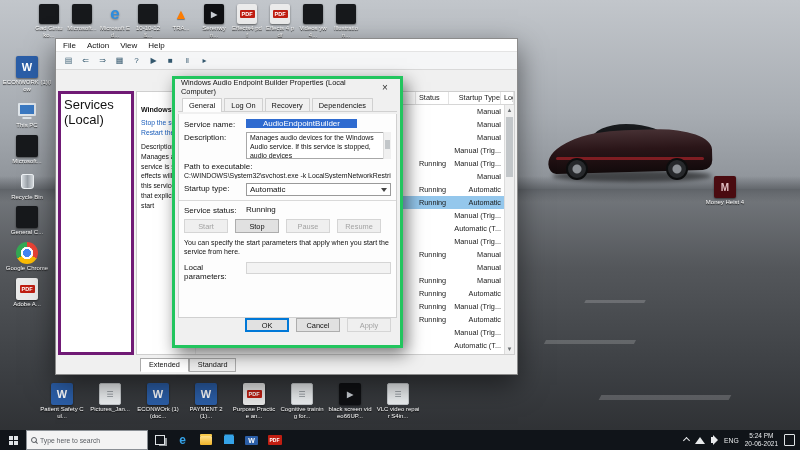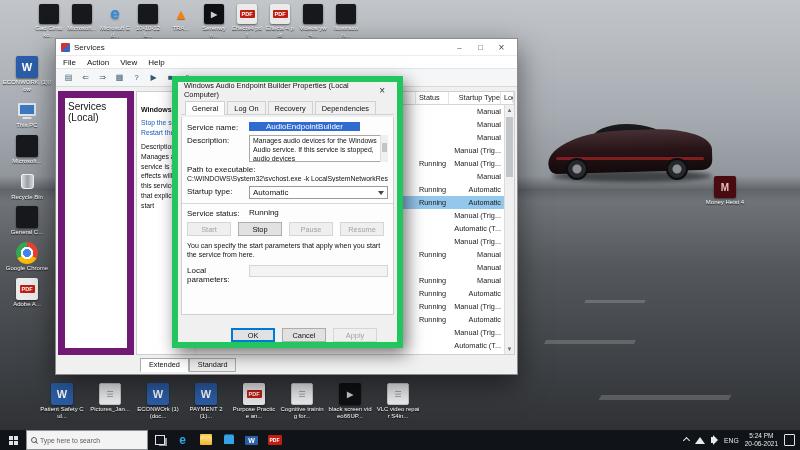--- a/index.html
+++ b/index.html
@@ -79,21 +79,21 @@
   .win-controls { margin-left:auto; display:flex; }
   .wc { width:21px; height:15px; display:flex; align-items:center; justify-content:center; color:#444; font-size:8px; }
   .wc.min::before { content:"\2013"; } .wc.max::before { content:"\25A1"; } .wc.close::before { content:"\00D7"; font-size:10px; }
   .menubar { height:13px; background:#fff; display:flex; gap:11px; align-items:center; padding:0 7px;
              border-bottom:1px solid #e4e4e4; font-size:8px; }
   .toolbar { height:18px; background:#f5f6f7; display:flex; align-items:center; gap:2px; padding:0 5px;
              border-bottom:1px solid #d9d9d9; }
   .tool { width:15px; height:14px; display:flex; align-items:center; justify-content:center; color:#34586e;
           font-size:8px; border:1px solid transparent; border-radius:1px; }
   .svc-body { position:absolute; top:50px; left:0; right:0; bottom:17px; display:flex; padding:2px; gap:2px; }
-  .left-pane { width:76px; background:#fff; border:7px solid #701a75; padding:3px 3px; font-size:10px; }
+  .left-pane { width:76px; background:#fff; border:3px solid #701a75; padding:3px 3px; font-size:13px; }
   .main-pane { flex:1; background:#fff; border:1px solid #cfcfcf; display:flex; position:relative; overflow:hidden; }
   .ext-panel { width:58px; padding:13px 3px 3px 4px; font-size:6.8px; line-height:1.45; overflow:hidden; white-space:nowrap; }
   .ext-title { font-weight:bold; font-size:7px; margin-bottom:3px; }
   .ext-link { color:#1a5dbb; }
   .ext-desc-label { margin-top:4px; }
   .svc-list { flex:1; position:relative; overflow:hidden; border-left:1px solid #eee; }
   .list-header { display:flex; height:13px; border-bottom:1px solid #d6d6d6; font-size:7.3px; color:#222; }
   .hcell { border-right:1px solid #e3e3e3; padding:1px 0 0 3px; overflow:hidden; white-space:nowrap; }
   .c-name { width:150px; } .c-desc { width:70px; } .c-status { width:33px; } .c-startup { width:52px;text-align:right; } .c-logon { flex:1; }
   .rows-wrap { position:absolute; top:13px; left:0; right:10px; bottom:0; }
@@ -104,21 +104,21 @@
   .vthumb { position:absolute; top:12px; left:1px; width:7px; height:60px; background:#c2c6c9; }
   .varrow { position:absolute; left:0; width:9px; height:10px; display:flex; align-items:center; justify-content:center;
             color:#6b6f72; font-size:6px; }
   .varrow.up { top:0; } .varrow.down { bottom:0; }
   .view-tabs { position:absolute; left:84px; bottom:2px; display:flex; height:14px; z-index:1; }
   .vtab { border:1px solid #ababab; padding:1px 8px 0; font-size:7.3px; background:#ededed; }
   .vtab.active { background:#fff; border-bottom-color:#fff; }
 
   
   #props-dlg { position:absolute; left:172px; top:76px; width:231px; height:272px; background:#f0f0f0;
-               border:6px solid #22c55e; box-shadow:4px 6px 16px rgba(0,0,0,.55); z-index:20; font-size:8px; color:#111; }
+               border:3px solid #22c55e; box-shadow:4px 6px 16px rgba(0,0,0,.55); z-index:20; font-size:8px; color:#111; }
   .dlg-title { height:16px; display:flex; align-items:center; padding:0 6px; font-size:7.4px; color:#111; }
   .dlg-close { margin-left:auto; width:19px; height:14px; display:flex; align-items:center; justify-content:center; }
   .dlg-close::before { content:"\00D7"; font-size:10px; color:#333; }
   .dlg-tabs { display:flex; gap:2px; padding:3px 7px 0; position:relative; }
   .dlg-tabs::after { content:""; position:absolute; left:3px; right:3px; bottom:0; border-bottom:1px solid #d0d0d0; }
   .dtab { border:1px solid #d0d0d0; border-bottom:none; padding:2px 6px 1px; font-size:7.4px; background:#f0f0f0;
           border-radius:1px 1px 0 0; position:relative; }
   .dtab.active { background:#fdfdfd; z-index:2; top:0; padding-bottom:2px; }
   .dlg-page { position:absolute; top:35px; left:3px; right:3px; bottom:27px; background:#fdfdfd;
               border:1px solid #d0d0d0; border-top:none; padding:5px 5px 0; overflow:hidden; }
@@ -136,22 +136,22 @@
   .select .arrow { width:0; height:0; border-left:3px solid transparent; border-right:3px solid transparent;
                    border-top:4px solid #444; }
   .dlg-hr { border:none; border-top:1px solid #d9d9d9; margin:4px -5px 4px; }
   .btn-row { display:flex; gap:7px; margin:4px 0 5px; }
   .btn { min-width:44px; height:14px; display:flex; align-items:center; justify-content:center; font-size:7.4px;
          background:#e1e1e1; border:1px solid #adadad; color:#111; }
   .btn.disabled { background:#efefef; border-color:#d5d5d5; color:#a3a3a3; }
   .btn.default { border-color:#0078d7; box-shadow:0 0 0 1px #0078d7 inset; }
   .hint { font-size:7px; line-height:1.35; margin:2px 0 5px; }
   .param-input { flex:1; height:12px; border:1px solid #d5d5d5; background:#f3f3f3; }
-  .dlg-footer { position:absolute; left:0; right:12px; bottom:0; height:27px; display:flex; justify-content:flex-end;
-                gap:7px; align-items:flex-end; padding:0 8px; }
+  .dlg-footer { position:absolute; left:0; right:1px; bottom:0; height:27px; display:flex; justify-content:flex-end;
+                gap:7px; align-items:flex-start; padding:0 8px; }
 
   
   #taskbar { position:absolute; left:0; bottom:0; width:800px; height:20px; background:#101419; display:flex;
              align-items:stretch; z-index:50; color:#e8eaec; }
   .tb-start { width:26px; display:flex; align-items:center; justify-content:center; }
   .winlogo { display:grid; grid-template-columns:4px 4px; grid-template-rows:4px 4px; gap:1px; }
   .winlogo span { background:#dfe3e6; }
   .tb-search { width:122px; background:#f3f3f3; color:#5a5e63; display:flex; align-items:center; gap:3px;
                padding:0 4px; font-size:6.8px; border:1px solid #8a8f94; }
   .mag { width:6px; height:6px; border:1px solid #5a5e63; border-radius:50%; position:relative; flex:none; }
@@ -335,29 +335,20 @@
         <div class="di-label">VLC video repair S4in...</div>
       </div>
     </div>
 
   <div class="icon-money di">
     <div class="tile money"></div>
     <div class="di-label">Money Heist 4</div>
   </div>
 
   <div id="svc-win">
-    <div class="titlebar">
-      <div class="app-ic"></div>
-      <div class="tb-title">Services</div>
-      <div class="win-controls">
-        <div class="wc min"></div>
-        <div class="wc max"></div>
-        <div class="wc close"></div>
-      </div>
-    </div>
     <div class="menubar">
       <span>File</span>
       <span>Action</span>
       <span>View</span>
       <span>Help</span>
     </div>
     <div class="toolbar">
 
         <div class="tool">▤</div>
 

